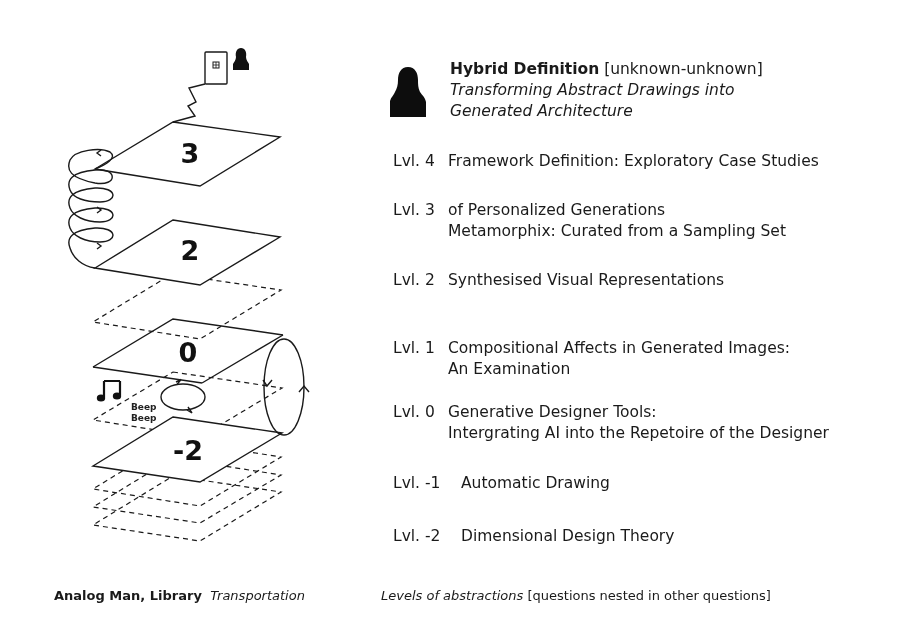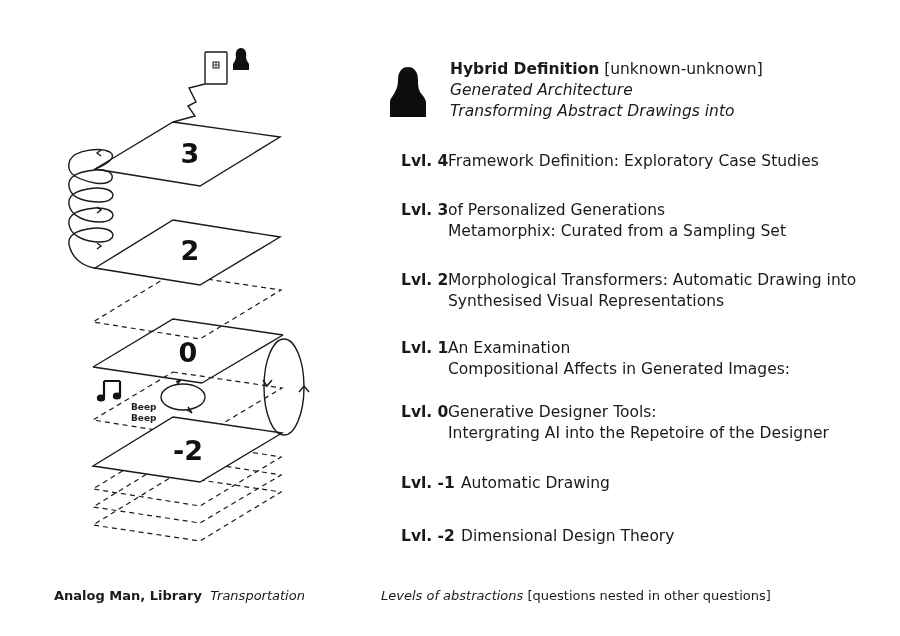--- a/index.html
+++ b/index.html
@@ -10,21 +10,21 @@
   .beep { font-family: "DejaVu Sans", sans-serif; font-weight: bold; font-size: 9px; fill: #222; }
   .ln { fill: none; stroke: #1a1a1a; stroke-width: 1.4; stroke-linejoin: miter; }
   .dash { fill: none; stroke: #1a1a1a; stroke-width: 1.2; stroke-dasharray: 5 4; }
   .panel { fill: #fff; stroke: #1a1a1a; stroke-width: 1.4; }
   .silhouette { position: absolute; left: 389px; top: 66px; width: 38px; height: 52px; }
   .header-text { position: absolute; left: 450px; top: 59px; font-size: 15.5px; line-height: 21px; width: 430px; }
   .header-text .title { font-weight: bold; }
   .header-text .italic { font-style: italic; }
 
   .level { position: absolute; left: 385px; font-size: 15.5px; line-height: 21px; width: 510px; }
-  .level .lbl { position: absolute; left: 16px; top: 0; font-weight: bold; white-space: nowrap; }
+  .level .lbl { position: absolute; left: 8px; top: 0; font-weight: normal; white-space: nowrap; }
   .level .desc { position: absolute; left: 63px; top: 0; white-space: nowrap; }
   .level.neg .desc { left: 76px; }
 
   .caption { position: absolute; top: 588px; font-size: 13px; white-space: nowrap; }
   .caption-left { left: 54px; text-align: center; }
   .caption-right { left: 381px; }
   .b { font-weight: bold; }
   .i { font-style: italic; }
 </style>
 </head>
@@ -126,49 +126,48 @@
   <g>
     <path d="M241,48 C237,48 235,52 236,57 C236,60 234,62 233,64 L233,70 L249,70 L249,64 C248,62 246,60 246,57 C247,52 245,48 241,48 Z" fill="#111"></path>
   </g>
 </svg>
 
 <svg class="silhouette" viewBox="0 0 38 52" xmlns="http://www.w3.org/2000/svg">
   <path d="M19,1 C12,1 9,7 9,14 C9,19 8,22 6,26 C5,29 2,31 1,35 L1,51 L37,51 L37,36 C36,31 33,29 31,26 C29,22 29,18 29,14 C29,7 26,1 19,1 Z" fill="#0d0d0d"></path>
 </svg>
 <div class="header-text">
   <div><span class="title">Hybrid Definition</span><span> [unknown-unknown]</span></div>
+  <div class="italic">Transforming Abstract Drawings into</div>
   <div class="italic">Generated Architecture</div>
-  <div class="italic">Transforming Abstract Drawings into</div>
 </div>
 
 <div class="level" style="top:151px;">
   <span class="lbl">Lvl. 4</span>
   <div class="desc">
     <div>Framework Definition: Exploratory Case Studies</div>
   </div>
 </div>
 <div class="level" style="top:200px;">
   <span class="lbl">Lvl. 3</span>
   <div class="desc">
     <div>of Personalized Generations</div>
     <div>Metamorphix: Curated from a Sampling Set</div>
   </div>
 </div>
 <div class="level" style="top:270px;">
   <span class="lbl">Lvl. 2</span>
   <div class="desc">
-    <div>Morphological Transformers: Automatic Drawing into</div>
     <div>Synthesised Visual Representations</div>
   </div>
 </div>
 <div class="level" style="top:338px;">
   <span class="lbl">Lvl. 1</span>
   <div class="desc">
+    <div>Compositional Affects in Generated Images:</div>
     <div>An Examination</div>
-    <div>Compositional Affects in Generated Images:</div>
   </div>
 </div>
 <div class="level" style="top:402px;">
   <span class="lbl">Lvl. 0</span>
   <div class="desc">
     <div>Generative Designer Tools:</div>
     <div>Intergrating AI into the Repetoire of the Designer</div>
   </div>
 </div>
 <div class="level neg" style="top:473px;">

